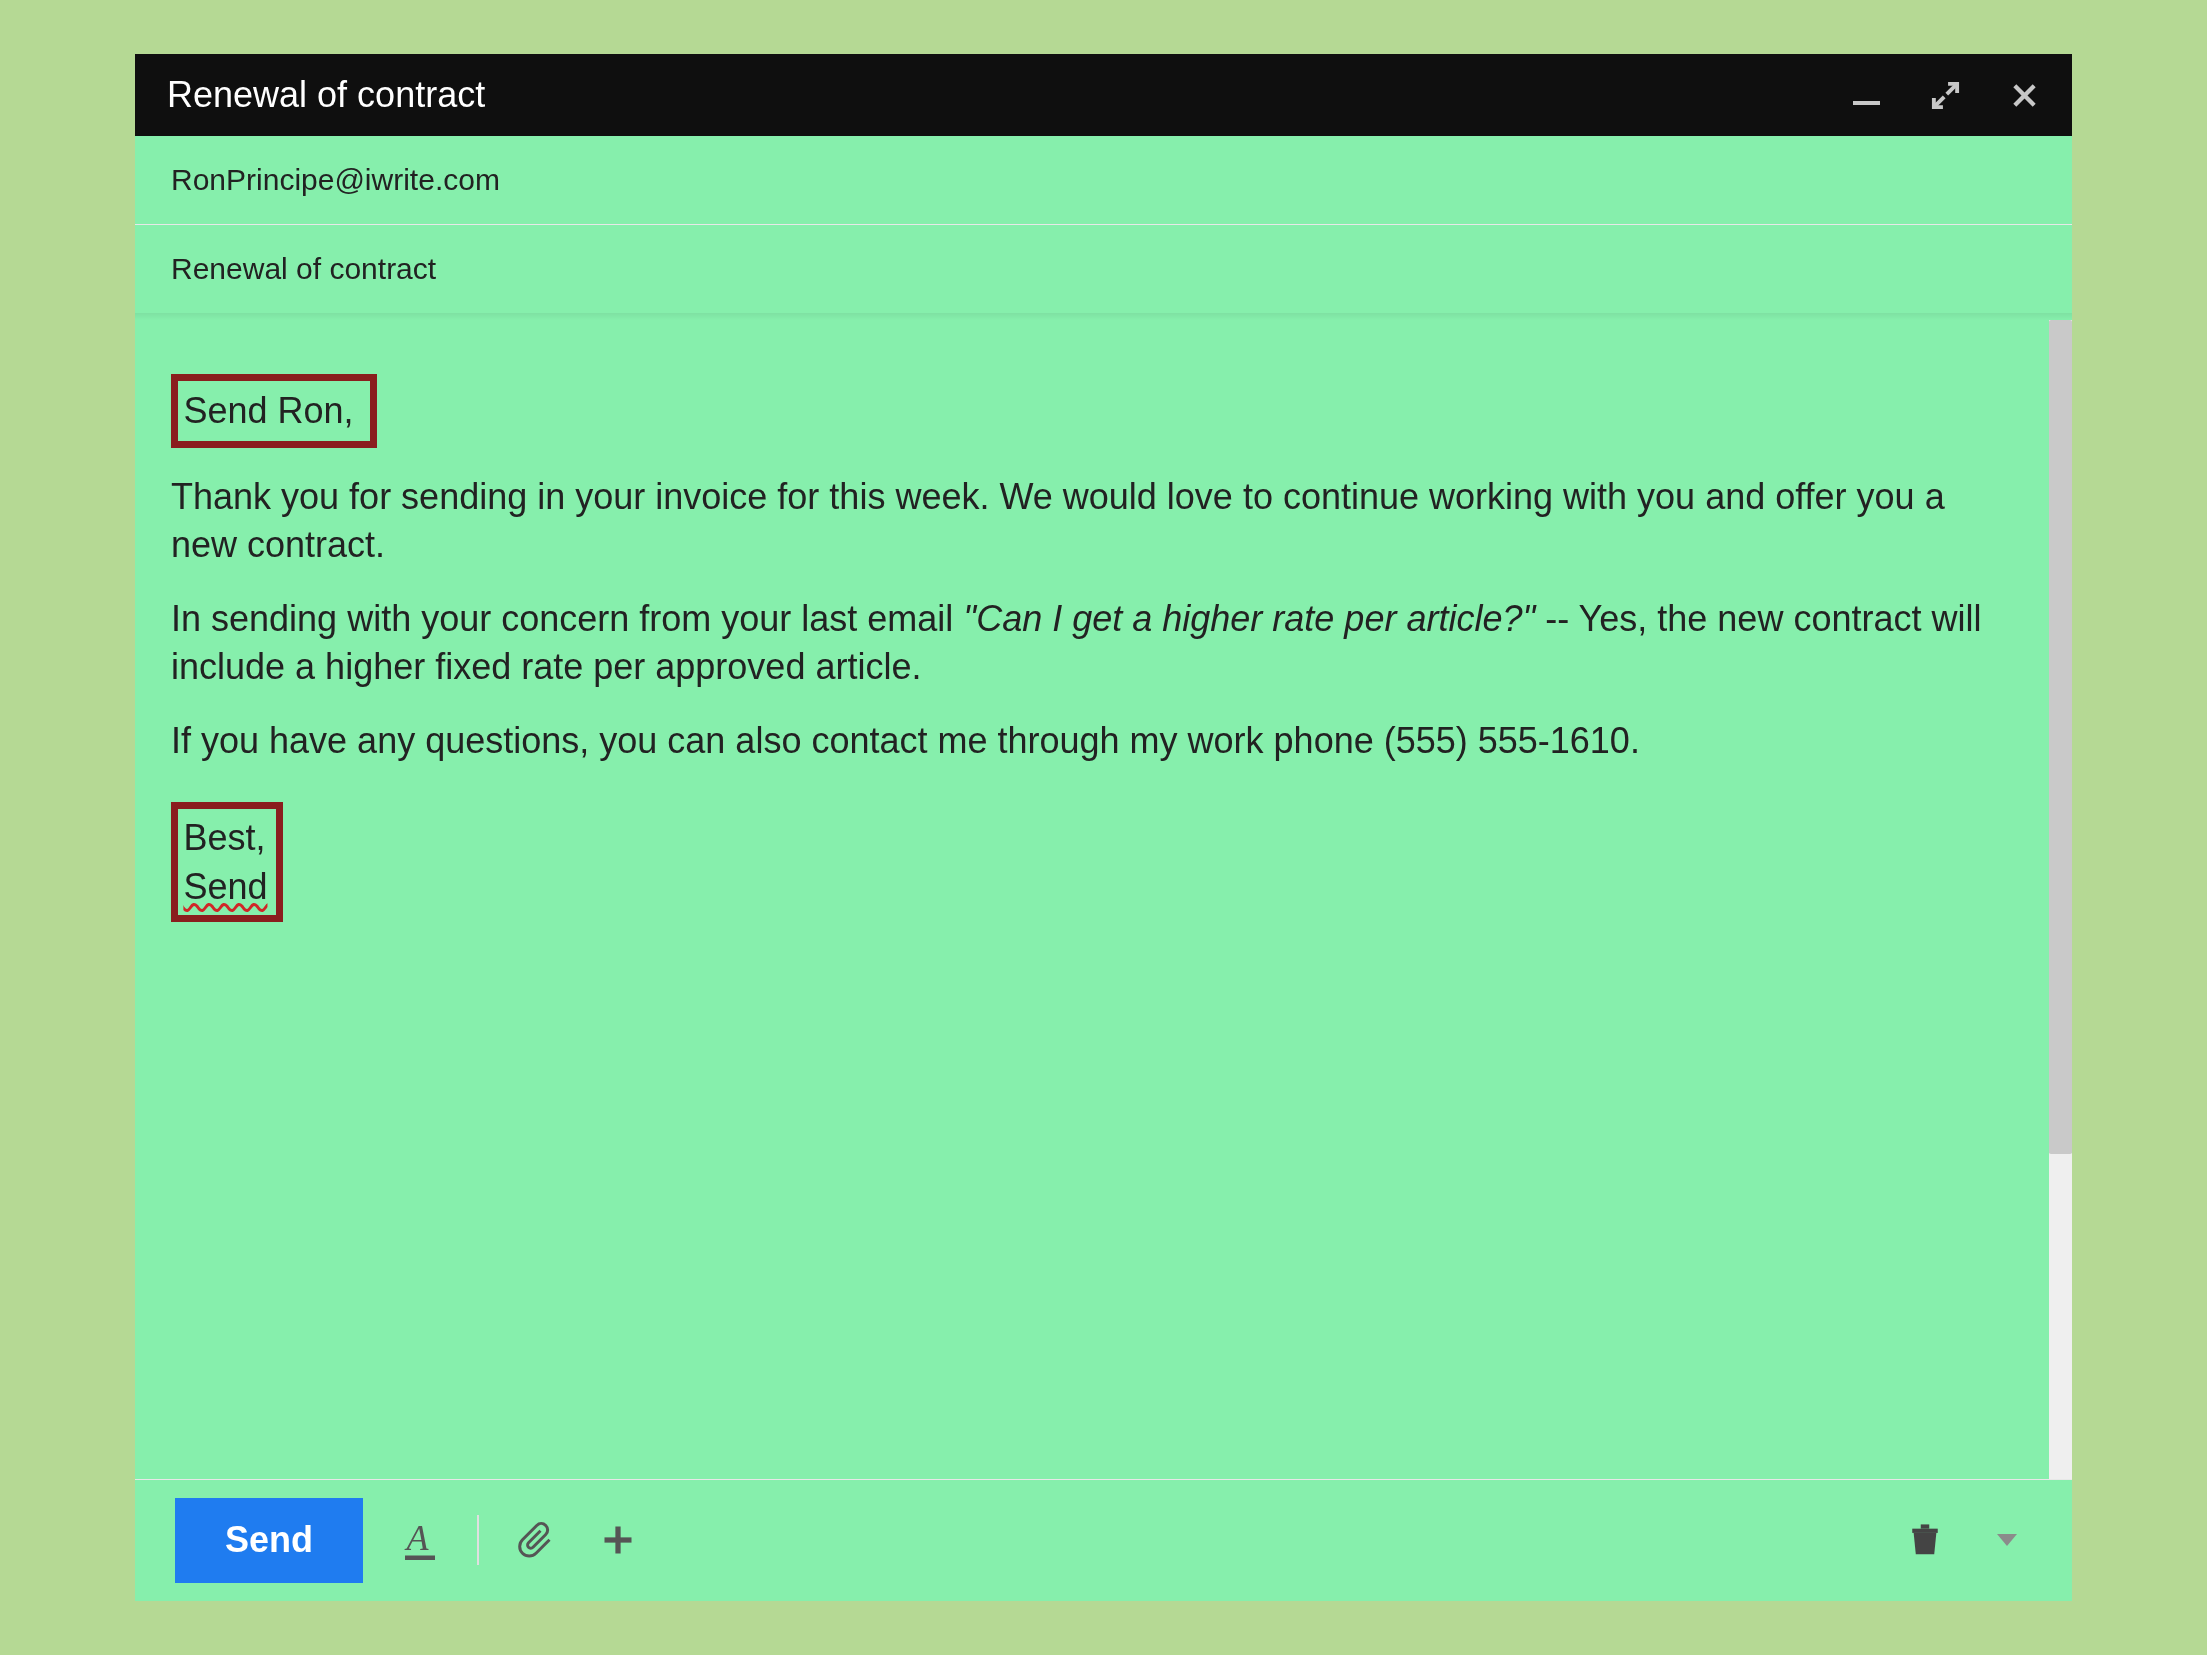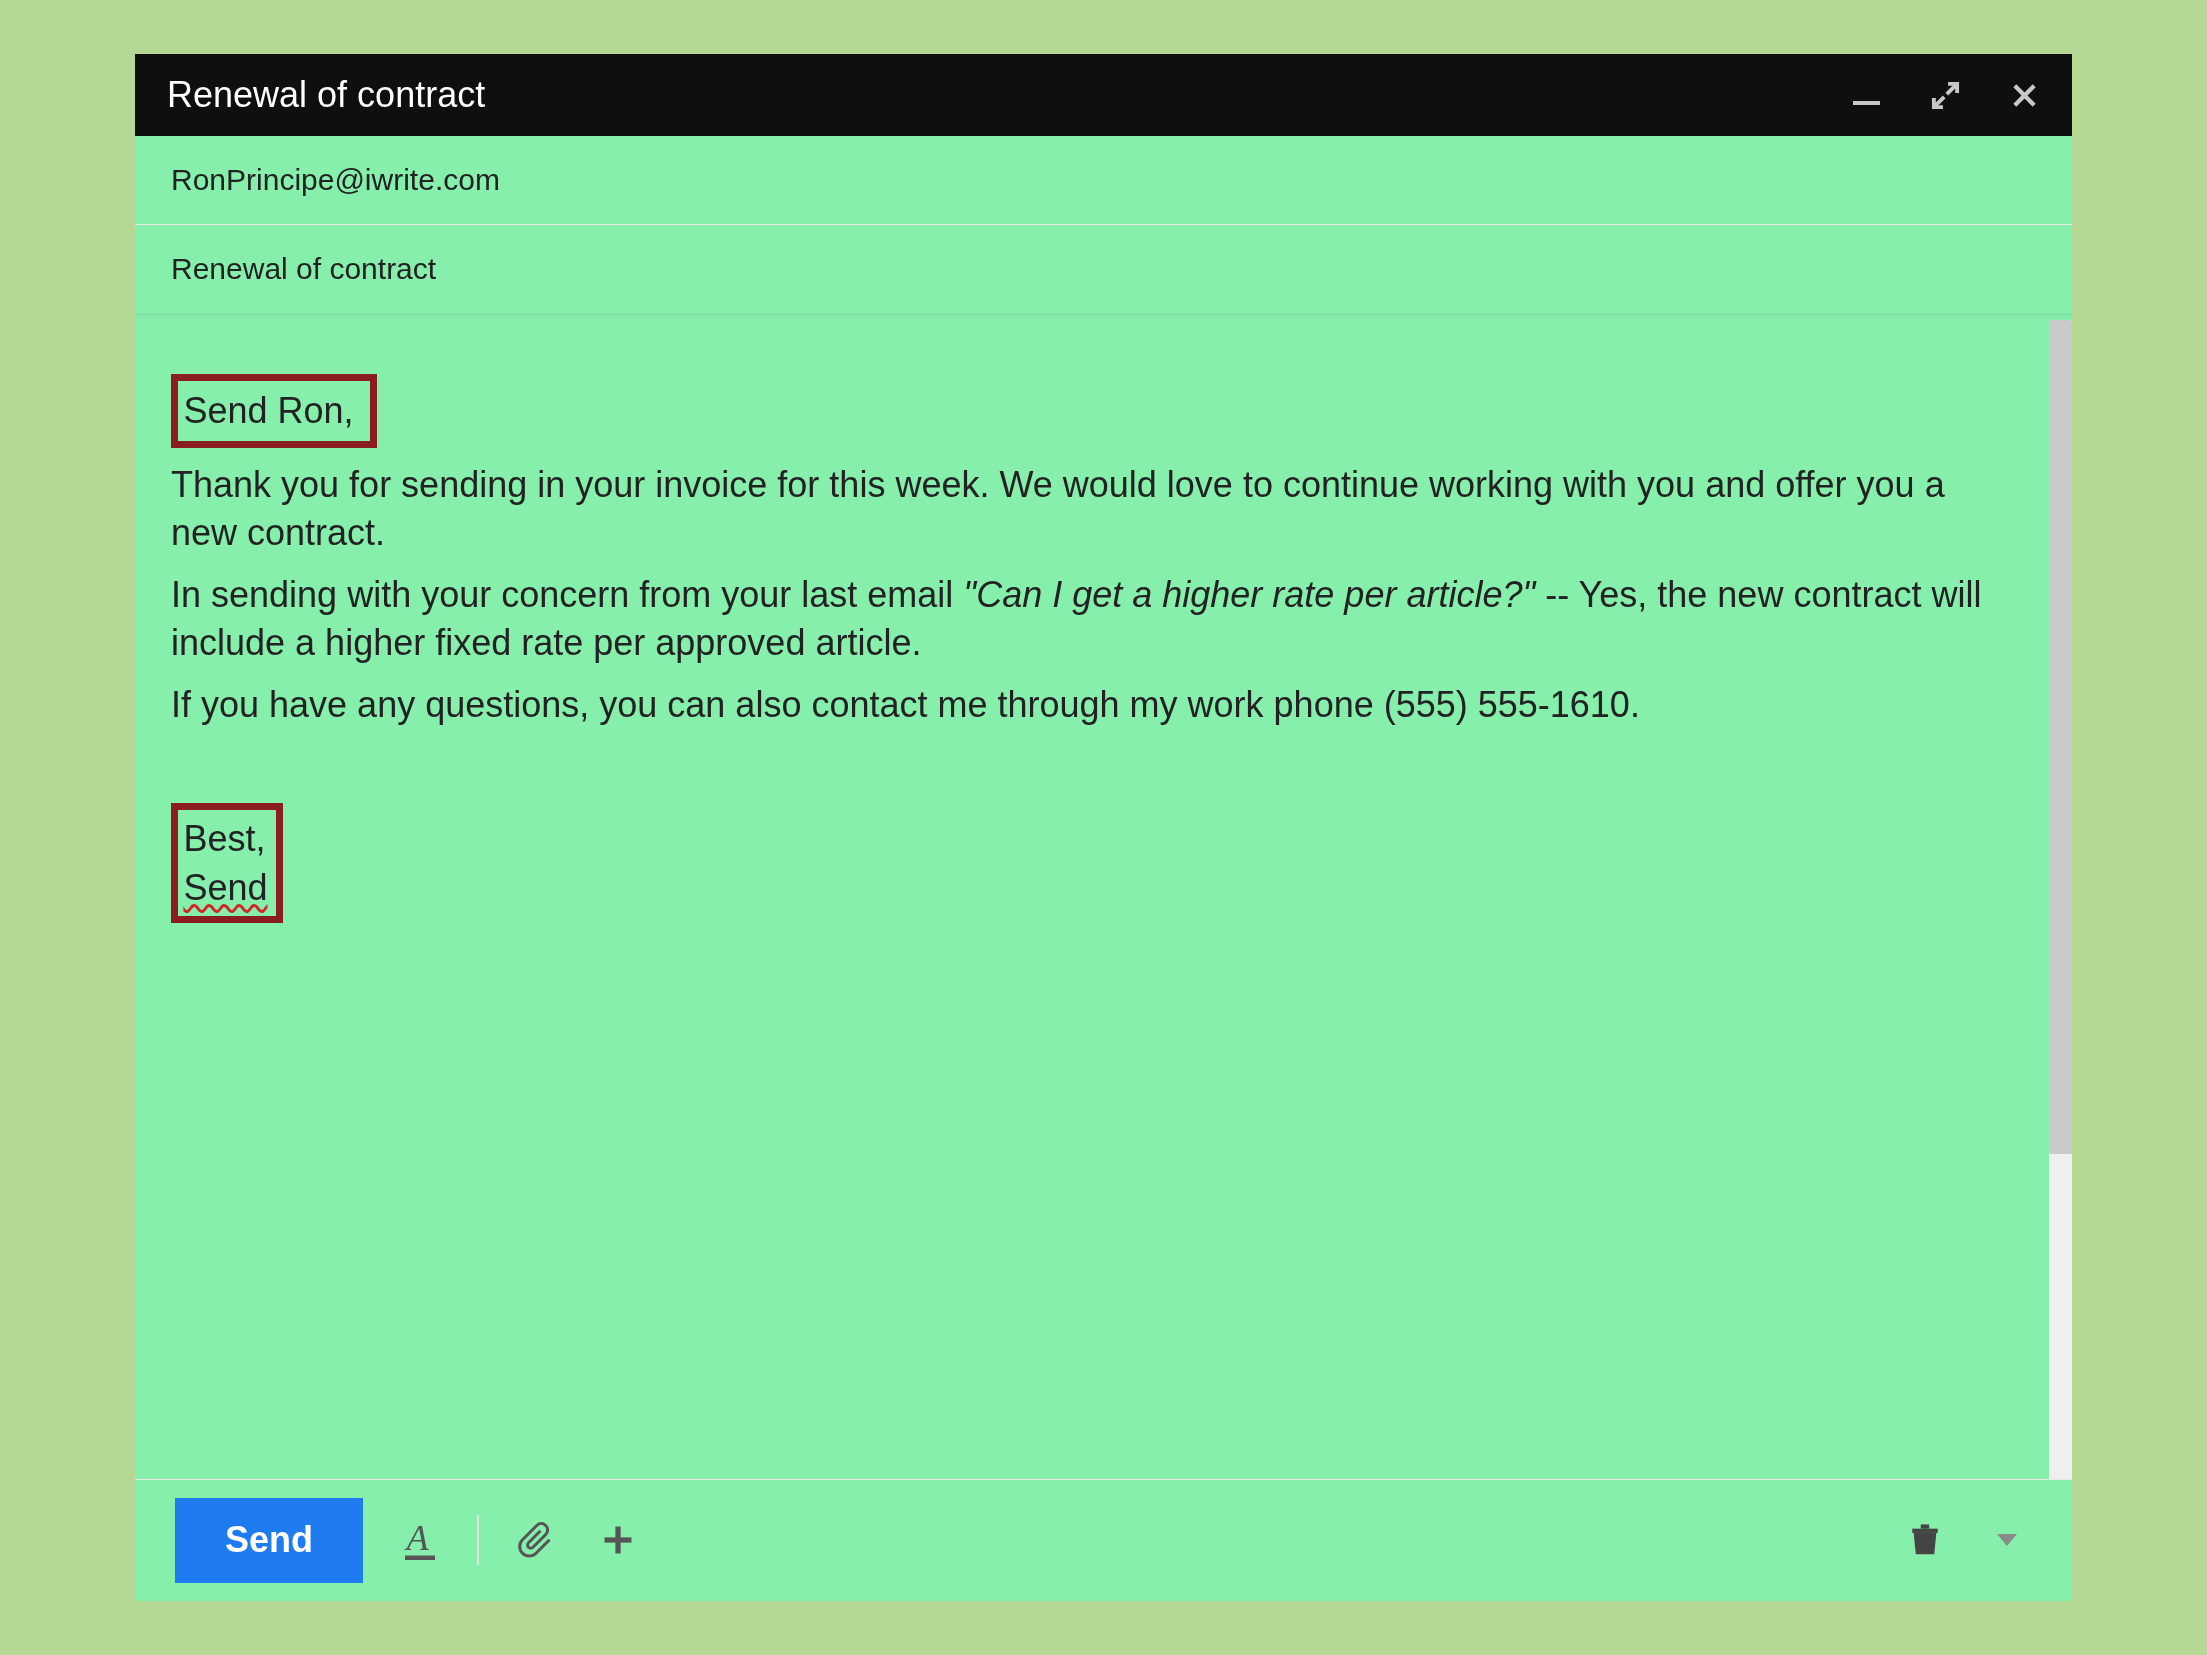--- a/index.html
+++ b/index.html
@@ -59,24 +59,23 @@
     }
     .boxed {
       display: inline-block;
       border: 7.2px solid #8a1e1e;
       padding: 5.4px 16px 5.4px 5.4px;
     }
     .signoff {
       display:inline-block;
       border: 7.2px solid #8a1e1e;
       padding: 5.4px 9px 3.6px 5.4px;
-      margin-top: 37px;
     }
     .spell { text-decoration: underline wavy #d02727; text-decoration-thickness: 2.7px; text-underline-offset: 3.6px;}
-    .para { margin-top: 13px; }
+    .para { margin-top: 25px; }
     .scrollbar-faux {
       width: 23.4px;
       background: #efefef;
       height: 100%;
       position: relative;
     }
     .scrollbar-thumb {
       position: absolute;
       top: 0;
       left: 0;

